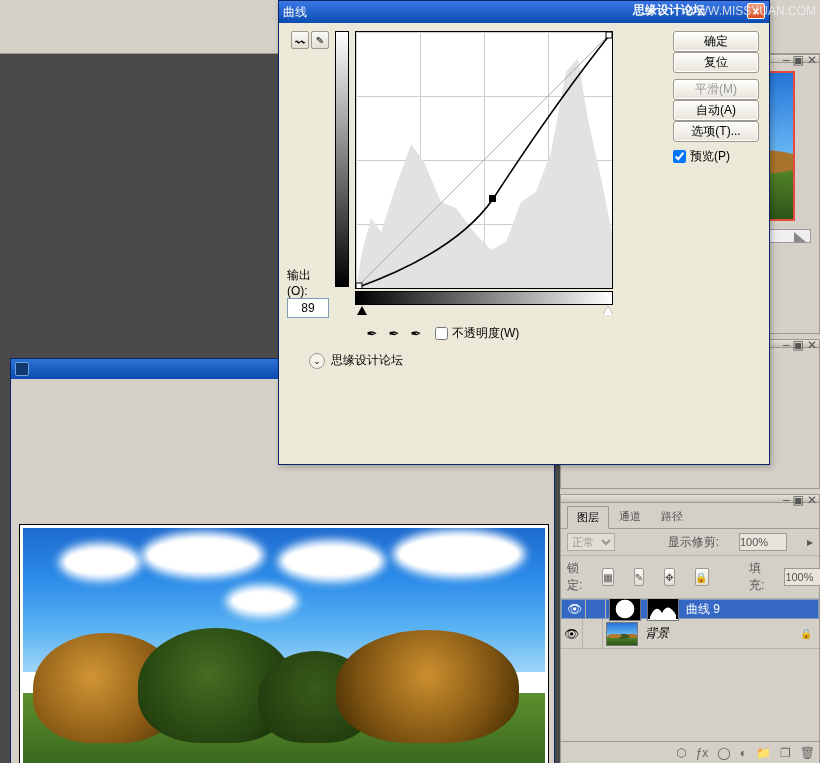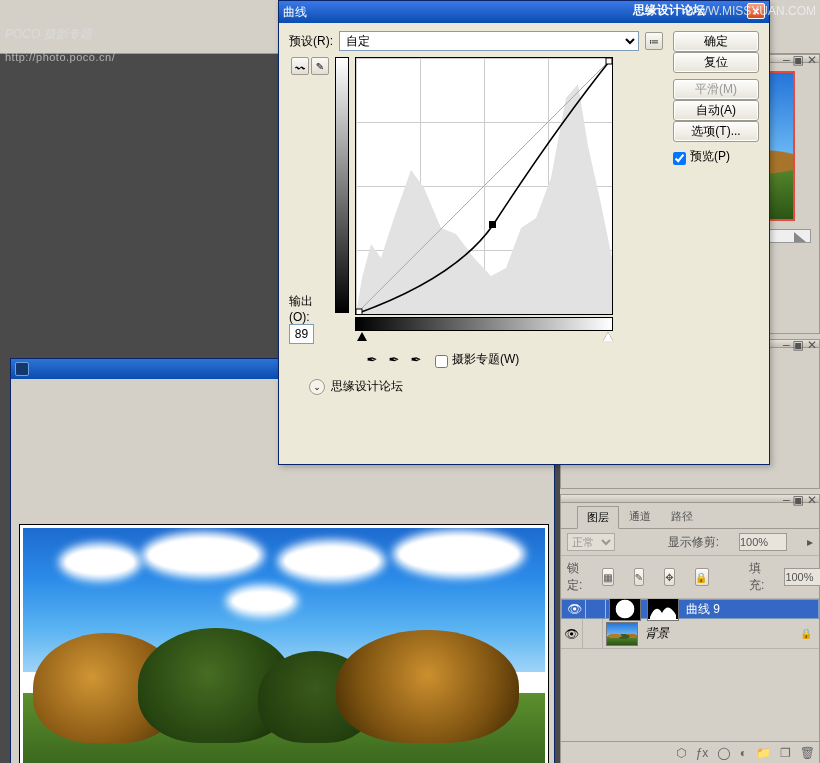--- a/index.html
+++ b/index.html
@@ -20,21 +20,21 @@
 .landscape{width:100%;height:100%;position:relative;overflow:hidden}
 .sky{position:absolute;inset:0 0 45% 0;background:linear-gradient(#1E6BCF 0%,#2B8BE8 35%,#5AB3F2 70%,#9FD4F8 100%)}
 .cloud{position:absolute;background:#FFF;border-radius:50%;filter:blur(1px);box-shadow:0 0 8px 6px #FFF}
 .grass{position:absolute;left:0;right:0;bottom:0;top:63%;background:linear-gradient(#5C8F2E,#2F5A18)}
 .trees{position:absolute;left:0;right:0;top:38%;bottom:18%;overflow:hidden}
 .tree{position:absolute;border-radius:50% 50% 40% 40%;filter:contrast(1.1)}
 .panel-stack{position:absolute;right:0;top:54px;width:260px;bottom:0;background:#D4D0C8}
 .pal{background:#D4D0C8;border:1px solid #9E9A91;position:absolute;left:0;right:0}
 .pal .phead{height:8px;background:linear-gradient(#E6E2DA,#C7C2B8);border-bottom:1px solid #9E9A91;position:relative}
 .pal .phead .xmin{position:absolute;right:2px;top:-2px;font-size:10px;color:#555;display:flex;gap:3px}
-.pal .tabs{display:flex;padding:2px 0 0 16px;border-bottom:1px solid #9E9A91;background:#D4D0C8}
+.pal .tabs{display:flex;padding:2px 0 0 6px;border-bottom:1px solid #9E9A91;background:#D4D0C8}
 .pal .tab{padding:3px 9px;font-size:11px;color:#555;border:1px solid transparent;cursor:pointer}
 .pal .tab.on{border-color:#9E9A91 #9E9A91 #D4D0C8;background:#D4D0C8;position:relative;top:1px;color:#000}
 .nav{top:0;height:280px}
 .nav .preview{margin:8px auto;width:210px;height:150px;border:2px solid #E8493E;position:relative;overflow:hidden}
 .nav .slider{margin:5px 8px;height:14px;background:#EFEFEF;border:1px solid #999;position:relative;display:flex;align-items:center}
 .nav .slider .tri{width:0;height:0;border-style:solid}
 .hist{top:285px;height:150px}
 .layers{top:440px;height:270px}
 .lrow{display:flex;align-items:center;padding:4px 6px;gap:20px;border-bottom:1px solid #B8B4AC;color:#555;font-size:11px}
 .lrow select,.lrow input{font-size:11px;height:18px;border:1px solid #9E9A91;background:#E8E4DC}
@@ -57,51 +57,47 @@
 .row label{font-size:12px}
 .sel{height:20px;border:1px solid #7F9DB9;background:#FFF;font-size:12px;padding:0 2px}
 .presetSel{flex:1}
 .chanSel{width:60px}
 .ico{width:18px;height:18px;border:1px solid #9E9A91;background:linear-gradient(#FBFAF6,#E1DED4);border-radius:2px;display:flex;align-items:center;justify-content:center;font-size:10px;cursor:pointer}
 .curve-wrap{display:flex;gap:6px;align-items:flex-start}
 .toolcol{width:40px;display:flex;flex-direction:column;align-items:flex-end;gap:6px}
 .toolpair{display:flex;gap:2px}
 .vgrad{width:14px;height:256px;background:linear-gradient(#FFF,#000);border:1px solid #000}
 .outbox{margin-top:6px;text-align:left;font-size:12px}
-.numin{width:25px;height:20px;border:1px solid #7F9DB9;background:#FFF;text-align:center;font-size:12px}
+.numin{width:42px;height:20px;border:1px solid #7F9DB9;background:#FFF;text-align:center;font-size:12px}
 .graph{position:relative;width:258px;height:258px;border:1px solid #000;background:#FFF}
 .graph .grid{position:absolute;inset:0;background-image:linear-gradient(#CCC 1px,transparent 1px),linear-gradient(90deg,#CCC 1px,transparent 1px);background-size:64px 64px}
 .graph svg{position:absolute;inset:0}
 .histsvg{position:absolute;inset:0}
 .hgrad{width:258px;height:14px;background:linear-gradient(90deg,#000,#FFF);border:1px solid #000;margin-top:2px}
 .tri{width:0;height:0;border-left:5px solid transparent;border-right:5px solid transparent;border-bottom:9px solid #000;margin-top:1px}
 .inrow{display:flex;flex-direction:column;align-items:center;margin-top:2px;font-size:12px}
 .eyerow{display:flex;align-items:center;gap:10px;margin-top:6px;margin-left:74px}
 .drops{display:flex;gap:4px}
 .dropper{width:18px;height:18px;display:flex;align-items:center;justify-content:center;cursor:pointer;font-size:13px}
-.chk{display:flex;align-items:flex-end;gap:4px;font-size:12px}
+.chk{display:flex;align-items:center;gap:4px;font-size:12px}
 .optrow{display:flex;align-items:center;gap:6px;margin-top:10px;margin-left:20px}
 .expand{width:16px;height:16px;border:1px solid #9E9A91;border-radius:8px;display:flex;align-items:center;justify-content:center;font-size:9px;cursor:pointer;background:#F5F3EA}
 .miniland{width:100%;height:100%;position:relative}
 .miniland .ms{position:absolute;inset:0 0 42% 0;background:linear-gradient(#2475D9,#6CB9F4)}
 .miniland .mc{position:absolute;background:#FFF;border-radius:50%;filter:blur(1px)}
 .miniland .mg{position:absolute;inset:60% 0 0 0;background:linear-gradient(#5A8D2C,#2C5416)}
 .miniland .mt{position:absolute;inset:35% 0 18% 0;background:radial-gradient(ellipse at 25% 55%,#B27B2E 0 22%,transparent 24%),radial-gradient(ellipse at 55% 60%,#3C5A22 0 25%,transparent 27%),radial-gradient(ellipse at 80% 55%,#A8742C 0 22%,transparent 24%)}
 .lock{font-size:10px;color:#888}
 </style>
 </head>
 <body>
 
 <div class="main-app">
 <div class="topmenu"></div>
 
-<div class="watermark">
-  <span>POCO 摄影专题</span><br>
-  <span class="url">http://photo.poco.cn/</span>
-</div>
 <div class="forum-tag">思缘设计论坛</div>
 <div class="forum-url">WWW.MISSYUAN.COM</div>
 
 <div class="canvas-area">
   <div class="doc doc1">
     <div class="tb">
       <div class="ic"></div>
     </div>
     <div class="body">
       <div class="imgwrap">
@@ -236,25 +232,20 @@
   </div>
 </div>
 
 <div class="dlg">
   <div class="tbar">
     <span>曲线</span>
     <div class="xbtn">✕</div>
   </div>
   <div class="body">
     <div class="L">
-      <div class="row">
-        <label><span>预设(R):</span></label>
-        <select class="sel presetSel"><option>自定</option></select>
-        <span class="ico">≔</span>
-      </div>
       <div class="curve-wrap">
         <div class="toolcol">
           <div class="toolpair">
             <div class="ico">〰</div>
             <div class="ico">✎</div>
           </div>
           <div style="height:200px"></div>
           <div class="outbox">
             <div>输出(O):</div>
             <input class="numin" value="89" style="">
@@ -285,21 +276,21 @@
         </div>
       </div>
       <div class="eyerow">
         <div class="drops">
           <div class="dropper">✒</div>
           <div class="dropper">✒</div>
           <div class="dropper">✒</div>
         </div>
         <label class="chk">
               <input type="checkbox" style=""> 
-              <span>摄影专题(W)</span>
+              <span>不透明度(W)</span>
             </label>
       </div>
       <div class="optrow">
         <div class="expand">⌄</div>
         <span>思缘设计论坛</span>
       </div>
     </div>
     <div class="R">
       <button class="btn">确定</button>
       <button class="btn">复位</button>

